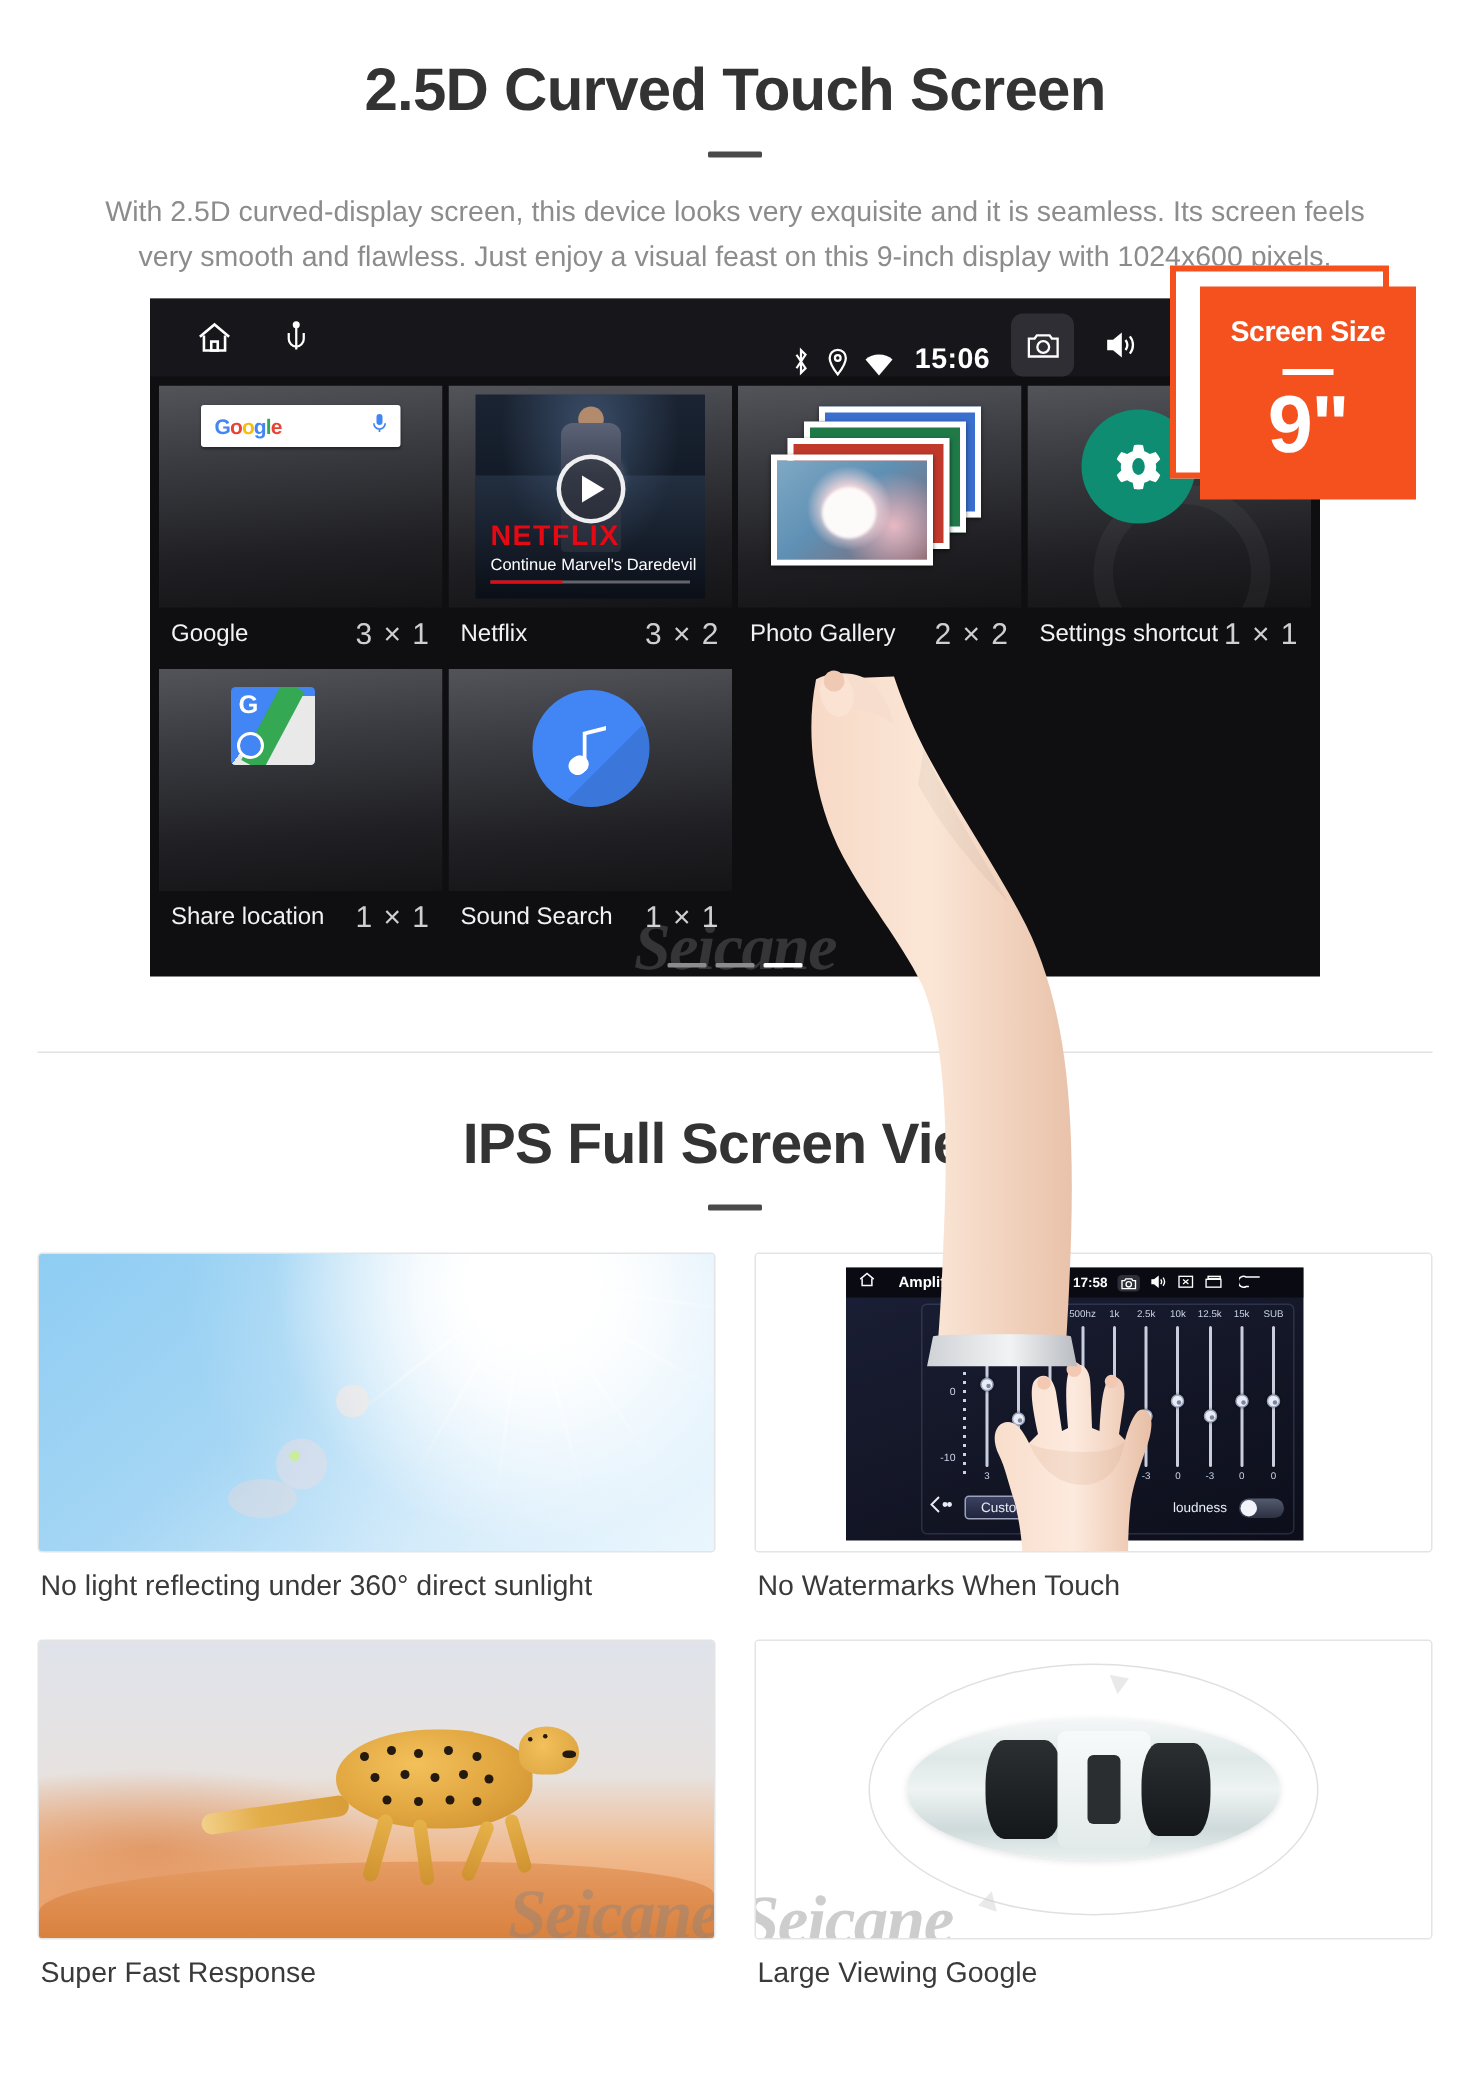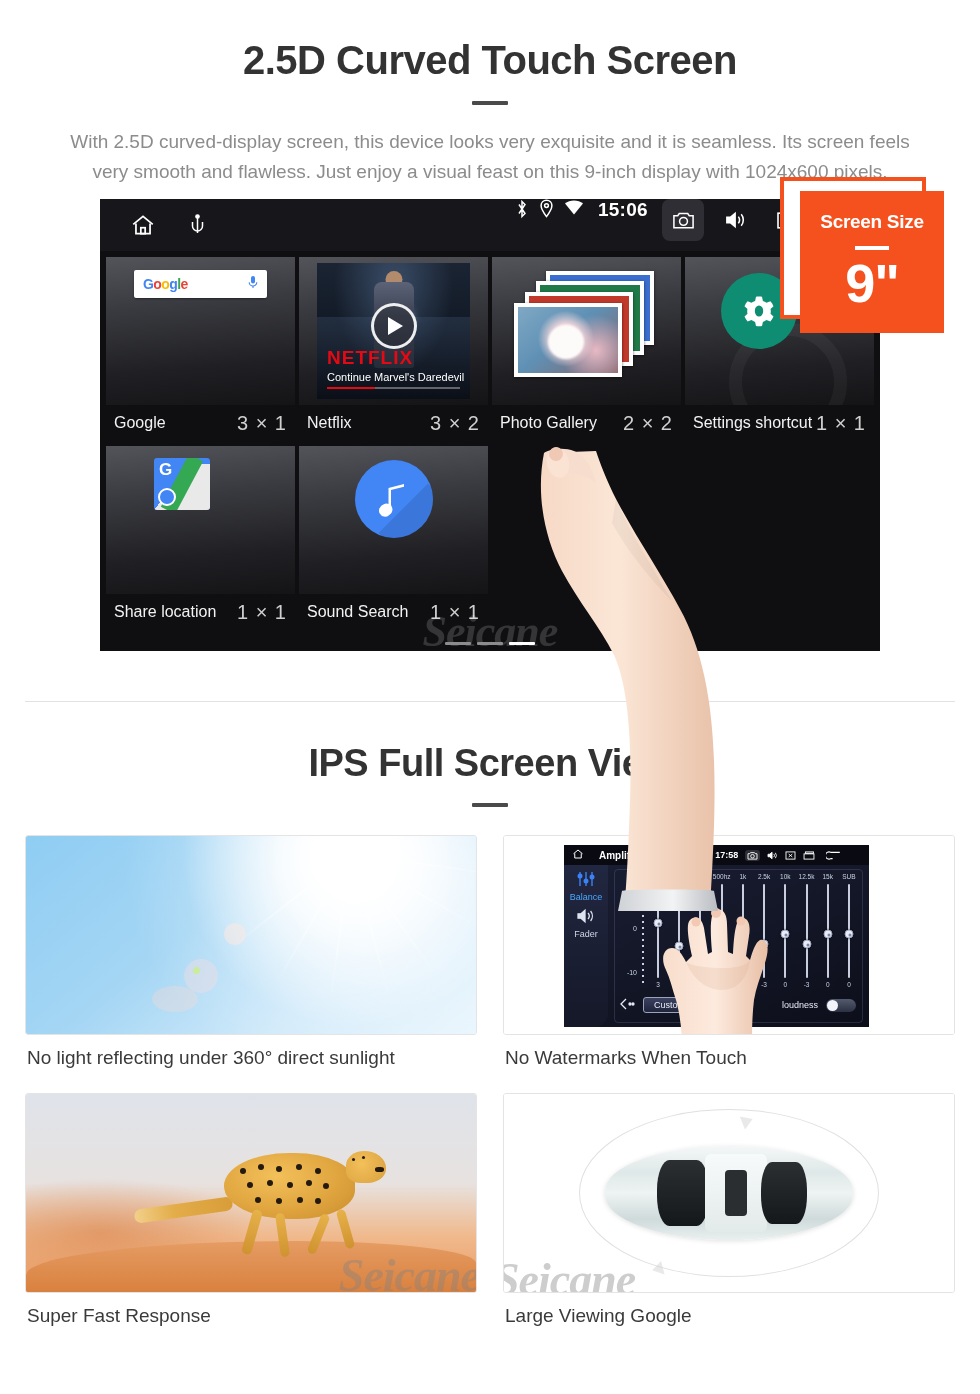--- a/index.html
+++ b/index.html
@@ -53,22 +53,22 @@
 
   
   .statusbar {
     position: absolute; top: 0; left: 0;
     width: 780px; height: 52px;
     background: #17171b;
     display: flex; align-items: center;
   }
   .sb-left { display: flex; align-items: center; gap: 34px; margin-left: 30px; }
   .sb-right {
-    position: absolute; right: 20px; top: 0; height: 52px;
-    display: flex; align-items: flex-start; gap: 10px;
+    position: absolute; right: 8px; top: 0; height: 52px;
+    display: flex; align-items: flex-end; gap: 10px;
   }
   .sb-icon { color: #fff; display: inline-flex; align-items: center; }
   .sb-time {
     color: #ffffff; font-size: 19px; font-weight: bold;
     margin: 0 4px 0 4px; letter-spacing: 0.3px;
   }
   .sb-btn {
     width: 42px; height: 42px;
     display: flex; align-items: center; justify-content: center;
     border-radius: 8px;
@@ -758,41 +758,20 @@
                   </svg></span>
               <span><svg width="12" height="9" viewBox="0 0 13 10" fill="none" stroke="#fff" stroke-width="1">
                     <rect x="2.5" y="1" width="9" height="1.6"></rect>
                     <rect x="1" y="3.2" width="11" height="5.8"></rect>
                   </svg></span>
               <span style="margin-left:4px"><svg width="15" height="9" viewBox="0 0 16 10" fill="none" stroke="#fff" stroke-width="1.2">
                     <path d="M15 1.5H5a4 4 0 1 0 0 7h2"></path>
                   </svg></span>
             </div>
 
-            <div class="amp-side">
-              <span>
-                <svg width="20" height="16" viewBox="0 0 20 16" stroke="#3b82f6" stroke-width="1.4" fill="none">
-                  <line x1="4" y1="1" x2="4" y2="15"></line>
-                    <line x1="10" y1="1" x2="10" y2="15"></line>
-                    <line x1="16" y1="1" x2="16" y2="15"></line>
-                  <circle cx="4" cy="5" r="1.8" fill="#3b82f6"></circle>
-                    <circle cx="10" cy="10" r="1.8" fill="#3b82f6"></circle>
-                    <circle cx="16" cy="6" r="1.8" fill="#3b82f6"></circle>
-                </svg>
-              </span>
-              <span class="amp-side-lbl">Balance</span>
-              <span style="margin-top:6px">
-                <svg width="20" height="16" viewBox="0 0 20 16" fill="none" stroke="#dde3ef" stroke-width="1.3">
-                  <path d="M2 5.8h3L9 2.2v11.6L5 10.2H2z" fill="#dde3ef"></path>
-                    <path d="M12 5a4.5 4.5 0 0 1 0 6"></path>
-                    <path d="M14.6 3a8 8 0 0 1 0 10"></path>
-                </svg>
-              </span>
-              <span class="amp-side-lbl2">Fader</span>
-            </div>
 
             <div class="amp-panel">
               <div class="eq-scale">
                 <span style="top:8px">10</span>
                 <span style="top:52px">0</span>
                 <span style="top:96px">-10</span>
                 <i class="eq-dots"></i>
               </div>
 
               <div class="eq-cols">

